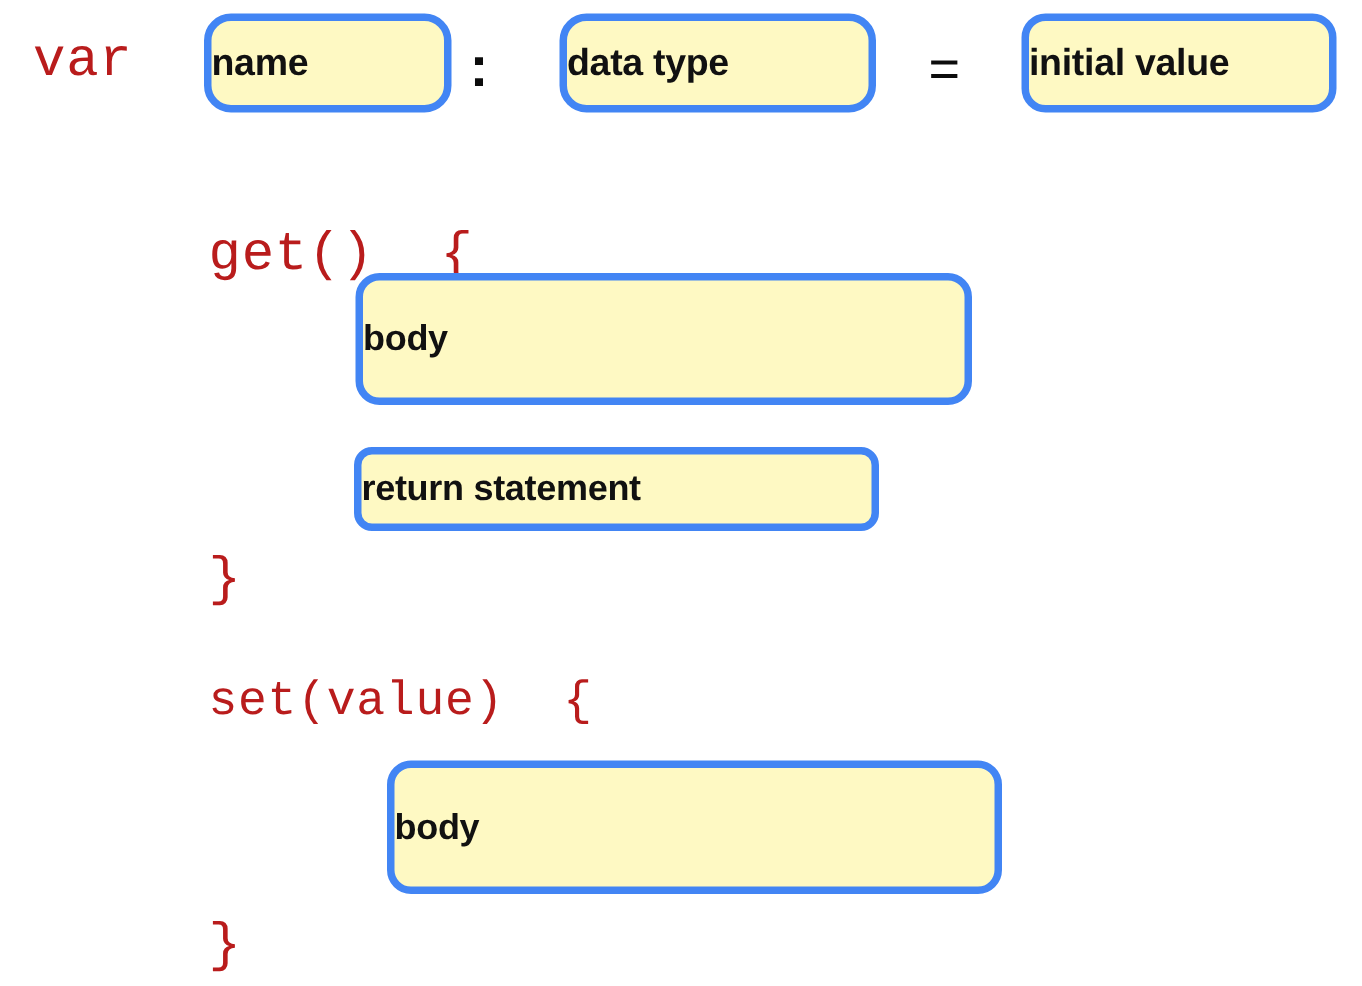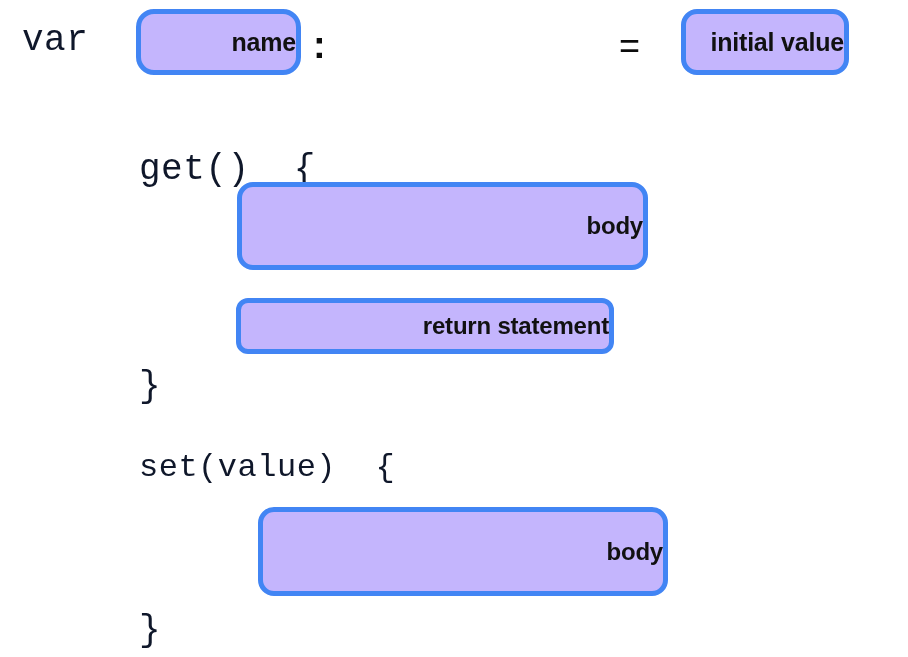--- a/index.html
+++ b/index.html
@@ -15,21 +15,21 @@
     background: #ffffff;
     overflow: hidden;
     font-family: "Liberation Sans", sans-serif;
   }
 
   
   .code {
     position: absolute;
     font-family: "Liberation Mono", "DejaVu Sans Mono", monospace;
     font-weight: 400;
-    color: #0f172a;
+    color: #b91c1c;
     white-space: pre;
     letter-spacing: 0.5px;
     line-height: 1;
   }
 
   
   .op {
     position: absolute;
     font-family: "Liberation Sans", sans-serif;
     color: #0c0c0c;
@@ -42,49 +42,49 @@
   }
   .op.equals {
     font-weight: 400;
     font-size: 36px;
   }
 
   
   .box {
     position: absolute;
     box-sizing: border-box;
-    background: #c4b5fd;
+    background: #fef9c3;
     border: 5px solid var(--accent, #4285f4);
     border-radius: 16px;
     display: flex;
     align-items: center;
-    justify-content: flex-end;
+    justify-content: flex-start;
   }
   .box > .box-label {
     font-family: "Liberation Sans", sans-serif;
     font-weight: 700;
     color: #111111;
     white-space: nowrap;
     letter-spacing: -0.2px;
   }
 
   
   .box-name          { left: 136px; top:   9px; width: 165px; height:  66px; border-radius: 18px; }
   .box-name .box-label        { font-size: 25px; }
 
   .box-datatype      { left: 373px; top:   9px; width: 211px; height:  66px; border-radius: 18px; }
   .box-datatype .box-label    { font-size: 25px; }
 
-  .box-initialvalue  { left: 681px; top:   9px; width: 168px; height:  66px; border-radius: 16px; }
+  .box-initialvalue  { left: 681px; top:   9px; width: 210px; height:  66px; border-radius: 16px; }
   .box-initialvalue .box-label{ font-size: 25px; }
 
   .box-get-body      { left: 237px; top: 182px; width: 411px; height:  88px; border-radius: 16px; }
   .box-get-body .box-label    { font-size: 24px; }
 
-  .box-return        { left: 236px; top: 298px; width: 378px; height:  56px; border-radius: 12px; }
+  .box-return        { left: 236px; top: 298px; width: 350px; height:  56px; border-radius: 12px; }
   .box-return .box-label      { font-size: 24px; }
 
   .box-set-body      { left: 258px; top: 507px; width: 410px; height:  89px; border-radius: 16px; }
   .box-set-body .box-label    { font-size: 24px; }
 
   
   .tok-var       { left:  22px; top:  23px; font-size: 36px; }
   .tok-get       { left: 139px; top: 132px; font-size: 36px; margin-top: 20px; }
   .tok-brace1    { left: 139px; top: 369px; font-size: 36px; }
   .tok-set       { left: 139px; top: 452px; font-size: 32px; }
@@ -99,20 +99,23 @@
 <div id="canvas" style="background: rgb(255, 255, 255);">
 
   <div class="code tok-var">var</div>
 
   <div class="box box-name">
     <span class="box-label">name</span>
   </div>
 
   <div class="op colon op-colon">:</div>
 
+  <div class="box box-datatype">
+    <span class="box-label">data type</span>
+  </div>
 
   <div class="op equals op-equals">=</div>
 
   <div class="box box-initialvalue">
     <span class="box-label">initial value</span>
   </div>
 
   <div class="code tok-get">get()  {</div>
 
   <div class="box box-get-body">

